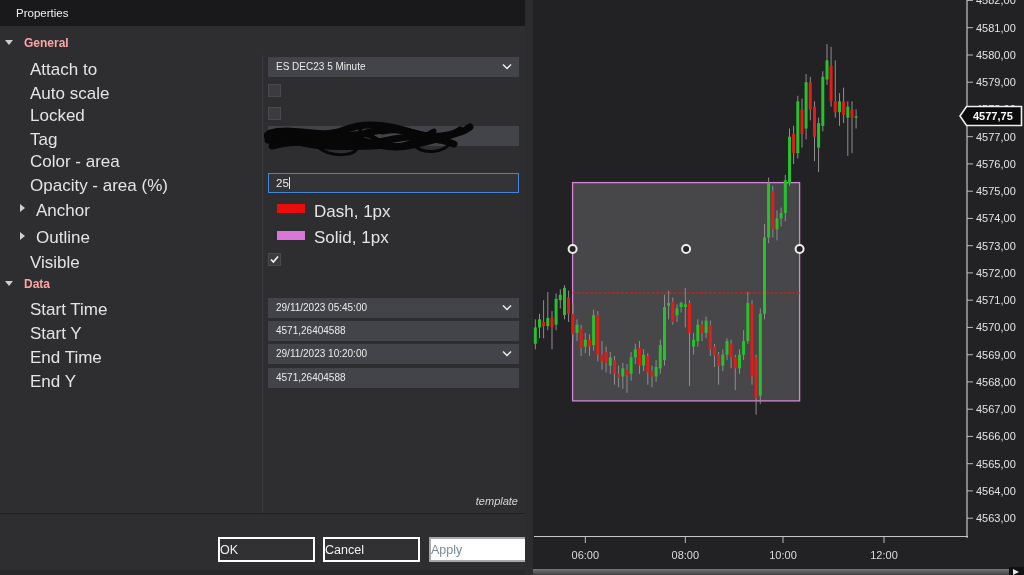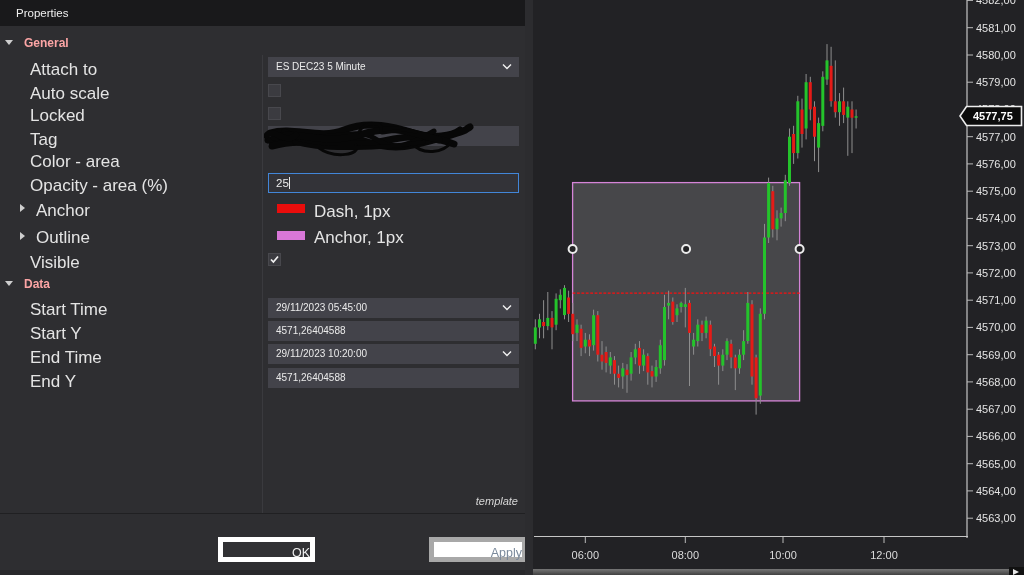--- a/index.html
+++ b/index.html
@@ -2,21 +2,21 @@
 <html><head><meta charset="utf-8"><style>
 *{margin:0;padding:0;box-sizing:border-box}
 body{width:1024px;height:575px;overflow:hidden;background:#2e2e31;font-family:"Liberation Sans",sans-serif;position:relative}
 .lb{position:absolute;left:30px;font-size:17px;color:#e4e4e4}
 .fld{position:absolute;left:268px;width:251px;height:20px;background:#43434a;color:#ebebeb;font-size:10px;line-height:20px;padding-left:8px}
 .chev{position:absolute;right:7px;top:7px}
 .cb{position:absolute;left:268px;width:13px;height:13px;background:#3b3b40;border:1px solid #48484d}
 .hdr{position:absolute;left:24px;font-size:12px;font-weight:bold;color:#fca5a5}
 .tri-d{position:absolute;left:5px;width:0;height:0;border-left:4.5px solid transparent;border-right:4.5px solid transparent;border-top:5.5px solid #cecece}
 .tri-r{position:absolute;left:20px;width:0;height:0;border-top:4px solid transparent;border-bottom:4px solid transparent;border-left:5px solid #cecece}
-.btn{position:absolute;top:537px;height:25px;background:#313134;border:5px solid #ffffff;color:#f0f0f0;font-size:12.5px;text-align:right;line-height:23px}
+.btn{position:absolute;top:537px;height:25px;background:#313134;border:2px solid #ffffff;color:#f0f0f0;font-size:12.5px;text-align:left;line-height:23px}
 </style></head><body>
 
 <div style="position:absolute;left:0;top:0;width:525px;height:575px;background:#2e2e31">
   <div style="position:absolute;left:0;top:0;width:525px;height:26px;background:#19191b;color:#efefef;font-size:11.5px;line-height:26px;padding-left:16px">Properties</div>
   <div style="position:absolute;left:262px;top:55px;width:1px;height:458px;background:#3a3a3e"></div>
 
   <div class="tri-d" style="top:40px"></div>
     <div class="hdr" style="top:36px">General</div>
   <div class="tri-d" style="top:281px"></div>
     <div class="hdr" style="top:277px">Data</div>
@@ -40,39 +40,40 @@
         <path d="M1 0.5 L5 4.5 L9 0.5" stroke="#f0f0f0" stroke-width="1.4" fill="none"></path>
       </svg></div>
   <div class="cb" style="top:84px"></div>
   <div class="cb" style="top:107px"></div>
   <div class="fld" style="top:126px"></div>
   <div style="position:absolute;left:268px;top:173px;width:251px;height:20px;background:#333338;border:1px solid #4286d8;color:#ebebeb;font-size:11.5px;line-height:18px;padding-left:7px">25<span style="display:inline-block;width:1px;height:12px;background:#e8e8e8;vertical-align:-2px"></span></div>
 
   <div style="position:absolute;left:277px;top:204px;width:28px;height:9px;background:#ea0d0c"></div>
   <div class="lb" style="left:314px;top:201.5px">Dash, 1px</div>
   <div style="position:absolute;left:277px;top:230.5px;width:28px;height:9px;background:#d877d8"></div>
-  <div class="lb" style="left:314px;top:228px">Anchor, 1px</div>
+  <div class="lb" style="left:314px;top:228px">Solid, 1px</div>
   <div class="cb" style="top:253px">
       <svg width="11" height="11" viewBox="0 0 11 11" style="position:absolute;left:0;top:0">
         <path d="M2 5.5 L4.4 8 L9 2.5" fill="none" stroke="#f2f2f2" stroke-width="1.7"></path>
       </svg>
     </div>
 
   <div class="fld" style="top:297.5px">29/11/2023 05:45:00<svg class="chev" viewBox="0 0 10 6" width="10" height="6">
         <path d="M1 0.5 L5 4.5 L9 0.5" stroke="#f0f0f0" stroke-width="1.4" fill="none"></path>
       </svg></div>
   <div class="fld" style="top:320.5px">4571,26404588</div>
   <div class="fld" style="top:344px">29/11/2023 10:20:00<svg class="chev" viewBox="0 0 10 6" width="10" height="6">
         <path d="M1 0.5 L5 4.5 L9 0.5" stroke="#f0f0f0" stroke-width="1.4" fill="none"></path>
       </svg></div>
   <div class="fld" style="top:367.5px">4571,26404588</div>
 
   <div style="position:absolute;right:7px;top:495px;color:#d6d6d6;font-size:11px;font-style:italic">template</div>
   <div style="position:absolute;left:0;top:513px;width:525px;height:1px;background:#202022"></div>
   <div class="btn" style="left:218px;width:97px">OK</div>
+  <div class="btn" style="left:323px;width:97px">Cancel</div>
   <div class="btn" style="left:429px;width:98px;background:#ffffff;border-color:#a8a8a8;color:#7b8a9c">Apply</div>
   <div style="position:absolute;left:0;top:570px;width:525px;height:5px;background:#28282b"></div>
 
   <svg style="position:absolute;left:264px;top:118px" width="215" height="40" viewBox="0 0 215 40">
     <g fill="none" stroke="#070707" stroke-linecap="round">
       <path d="M6 15 C 30 8, 55 22, 80 12 S 130 9, 150 15 S 188 18, 196 12" stroke-width="7"></path>
       <path d="M4 22 C 40 30, 70 12, 100 23 S 150 28, 180 19 S 198 13, 206 9" stroke-width="7"></path>
       <path d="M8 28 C 45 18, 80 32, 120 23 S 170 20, 190 26" stroke-width="7"></path>
       <path d="M20 13 C 50 30, 90 7, 110 20 S 140 30, 170 13" stroke-width="5"></path>
       <path d="M10 19 C 35 12, 60 28, 95 17 S 145 14, 175 22" stroke-width="7"></path>

